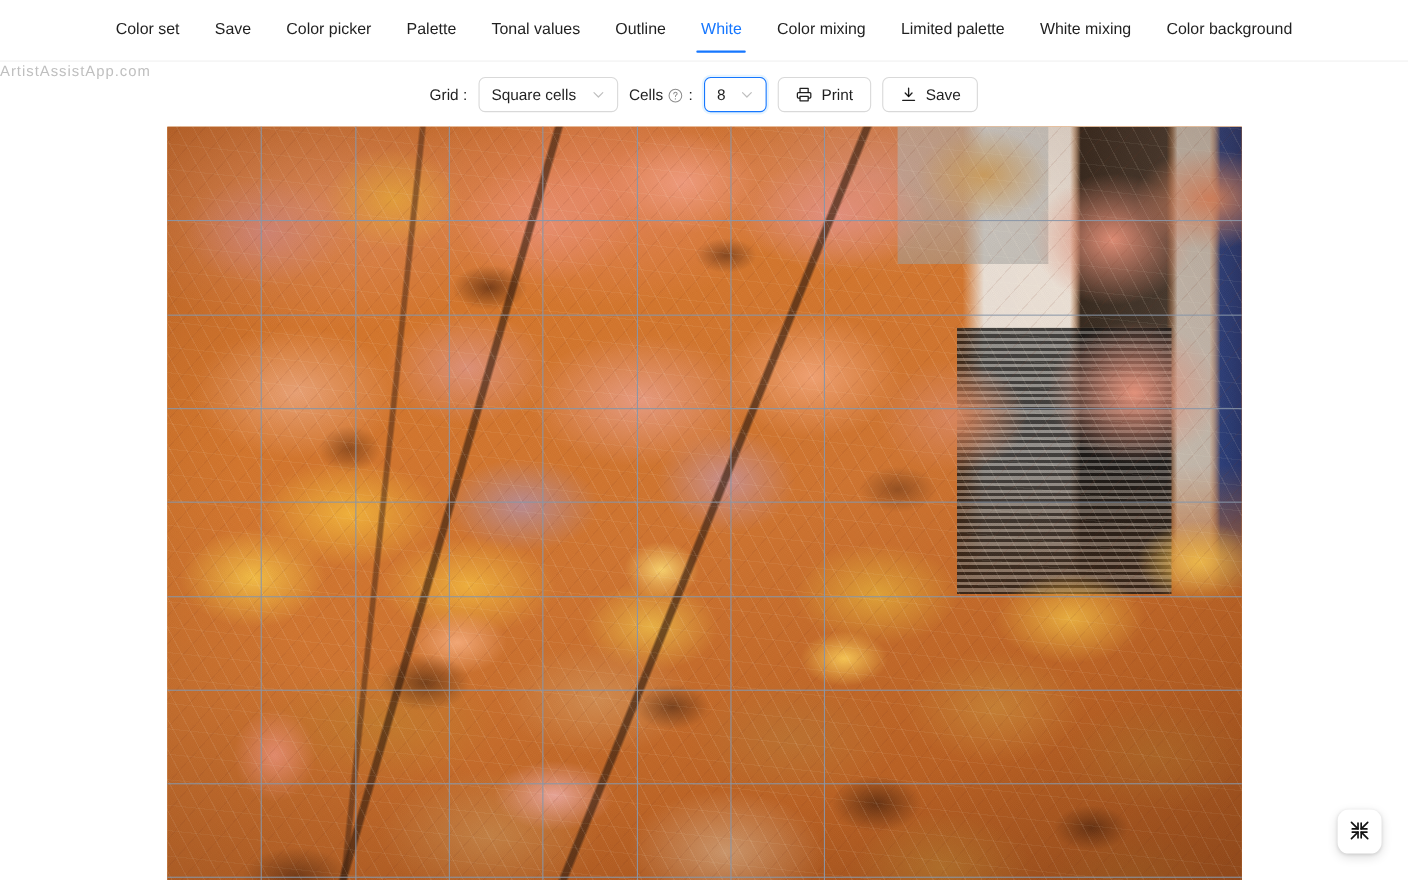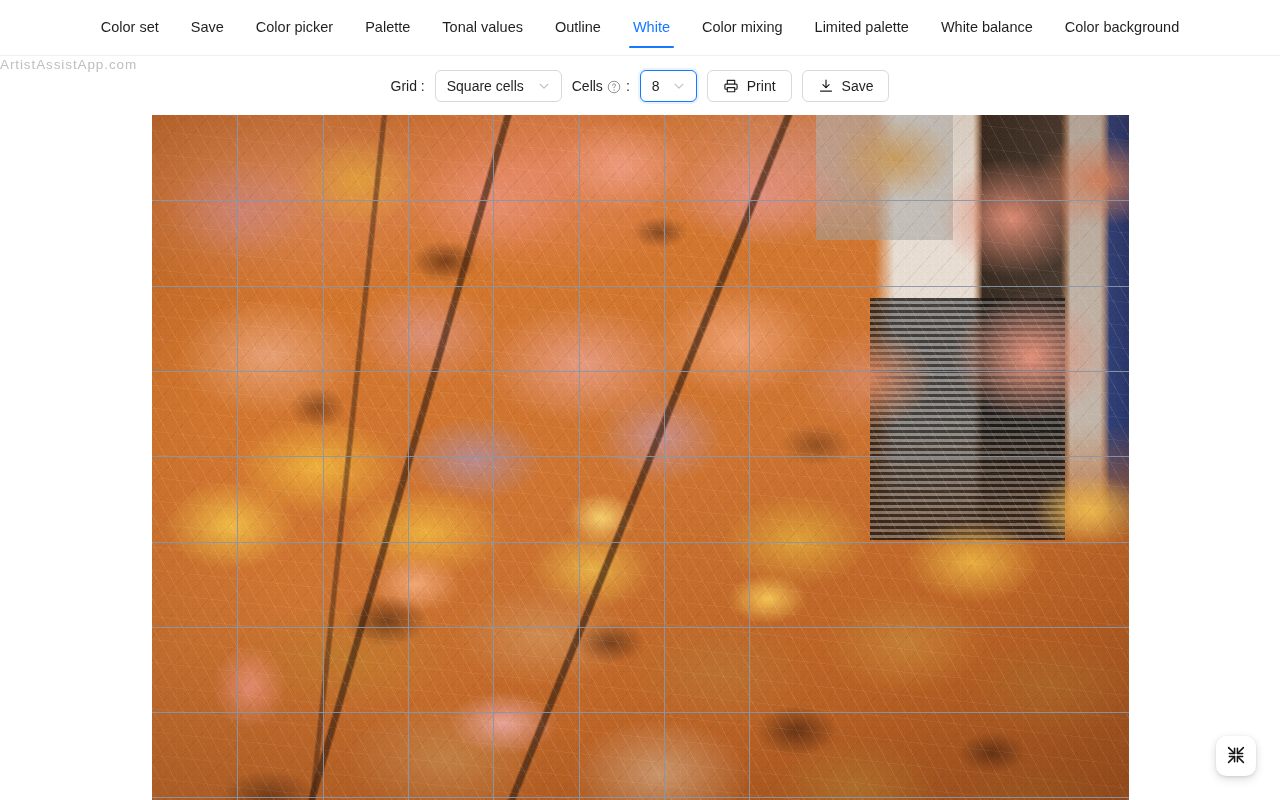--- a/index.html
+++ b/index.html
@@ -386,21 +386,21 @@
       <div class="tab active">
         <span>White</span>
       </div>
       <div class="tab">
         <span>Color mixing</span>
       </div>
       <div class="tab">
         <span>Limited palette</span>
       </div>
       <div class="tab">
-        <span>White balance</span>
+        <span>White mixing</span>
       </div>
       <div class="tab">
         <span>Color background</span>
       </div>
     </nav>
 
   <div class="watermark">ArtistAssistApp.com</div>
 
   <div class="toolbar">
 

